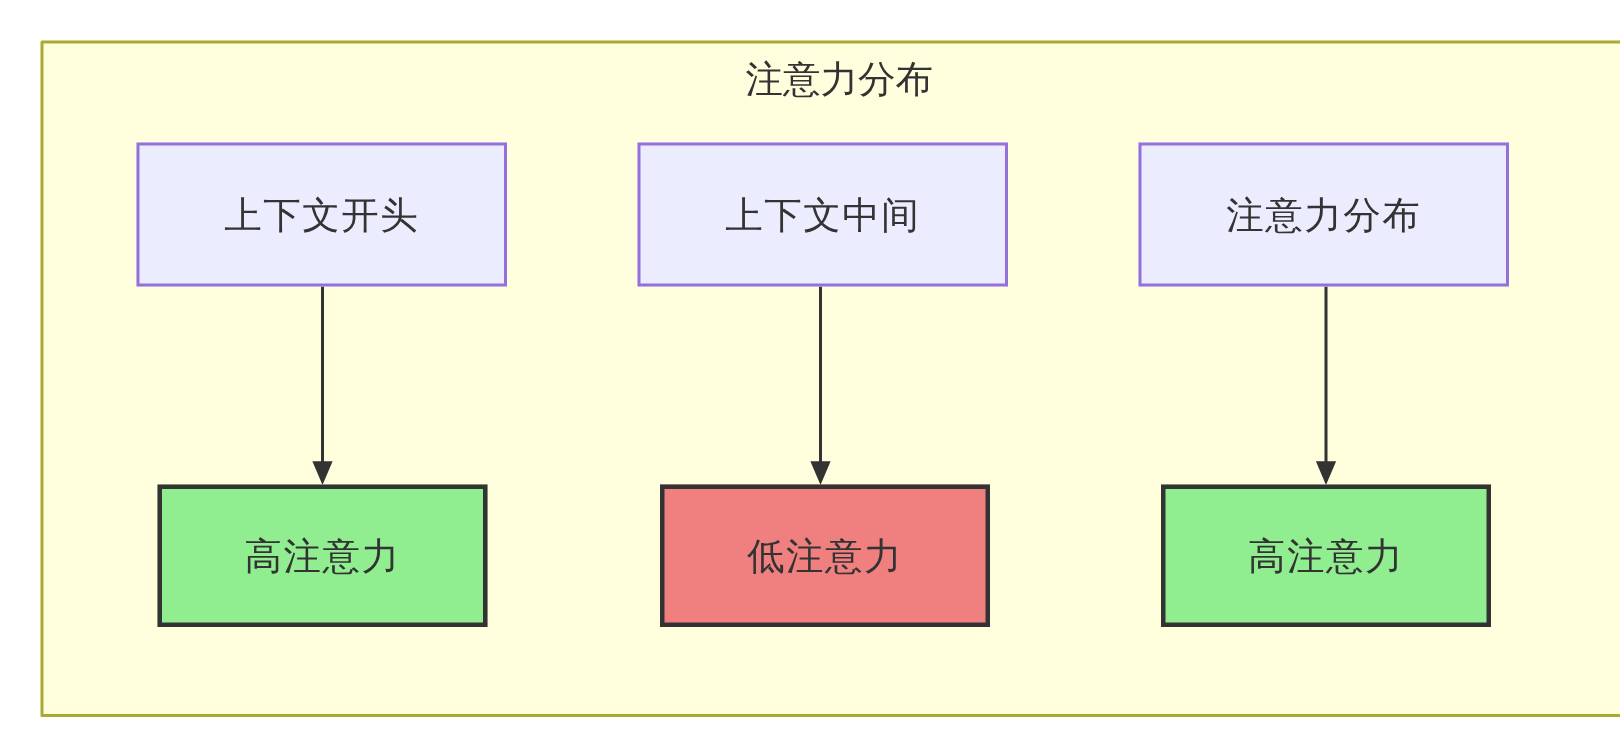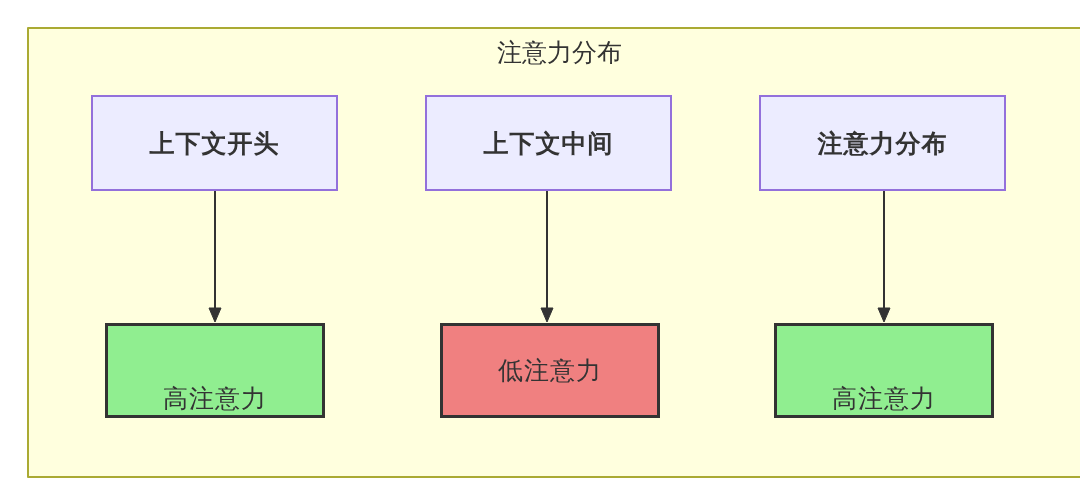--- a/index.html
+++ b/index.html
@@ -46,29 +46,28 @@
     font-size: 25px;
     color: var(--text, #333333);
     letter-spacing: 1px;
   }
   .source-node {
     top: 66px;
     width: 247px;
     height: 96px;
     background: var(--source-fill, #ECECFF);
     border: 2px solid var(--source-border, #9370DB);
-    font-weight: bold;
   }
   .target-node {
     top: 294px;
     width: 220px;
     height: 95px;
     border: 3px solid var(--node-border, #333333);
   }
-  .target-node[data-level="high"] { background: var(--high-fill, #90EE90); align-items: flex-end; }
+  .target-node[data-level="high"] { background: var(--high-fill, #90EE90); }
   .target-node[data-level="low"]  { background: var(--low-fill, #F08080); }
 
   .col-1 .source-node { left: 62px; }
   .col-2 .source-node { left: 396px; text-align: center; }
   .col-3 .source-node { left: 730px; }
   .col-1 .target-node { left: 76px; }
   .col-2 .target-node { left: 411px; }
   .col-3 .target-node { left: 745px; }
 
   .arrow {

